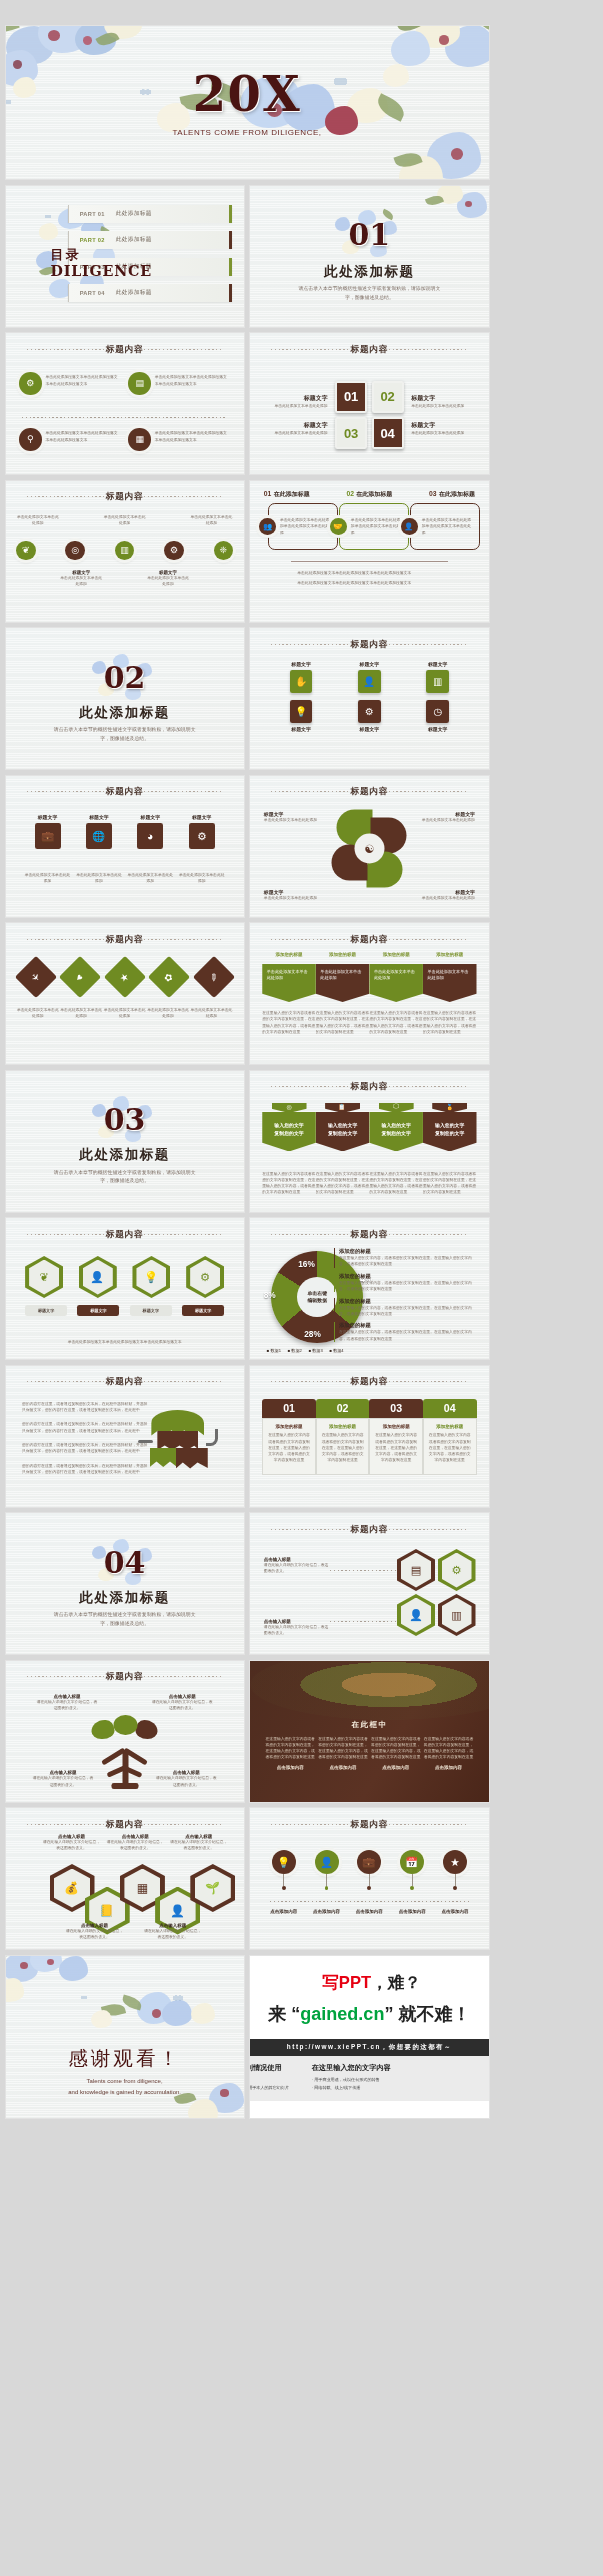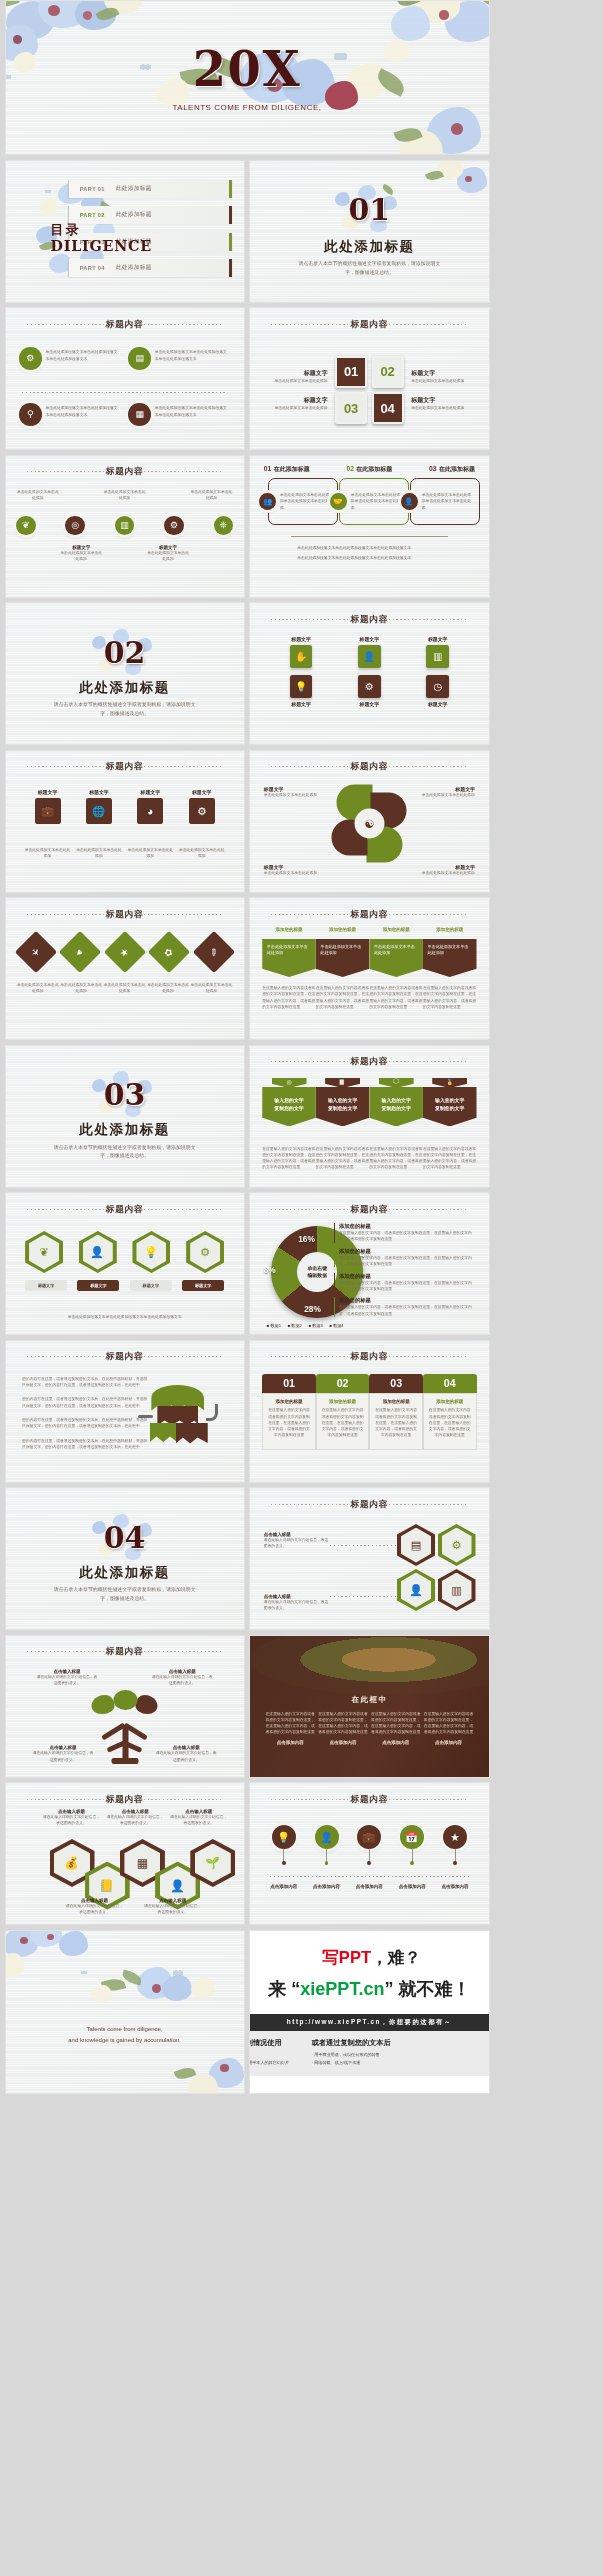--- a/index.html
+++ b/index.html
@@ -3,21 +3,21 @@
 <meta charset="utf-8">
 <style>
   * { box-sizing: border-box; margin:0; padding:0; }
   html,body { background:#d8d8d8; }
   body {
     width:603px;
     font-family:"Liberation Sans","DejaVu Sans",sans-serif;
     color:#3a2a24;
     -webkit-font-smoothing:antialiased;
   }
-  .page { width:494px; position:relative; }
+  .page { width:494px; position:relative;margin-top:25px; }
 
   
   .row { display:flex; gap:4.5px; padding:0 4.5px 4.5px 4.5px; }
   .slide {
     position:relative; overflow:hidden;
     background:
       repeating-linear-gradient(0deg, rgba(255,255,255,0) 0 1.5px, rgba(255,255,255,.55) 1.5px 2.3px),
       linear-gradient(160deg,#eef2f2 0%,#eef1f0 45%,#eceeec 100%);
     border:0.8px solid #e2e2e2;
   }
@@ -955,52 +955,53 @@
         <div class="petal" style="left:90px;top:9px;width:30px;height:26px;background:#b5cbec;"></div>
         <div class="bud" style="left:80px;top:18px;width:9.8px;height:9px;"></div>
         <div class="petal" style="left:119px;top:12px;width:24px;height:21px;background:#f6f2de;"></div>
         <div class="leaf" style="left:30px;top:13.6px;width:22.6px;height:12px;transform:rotate(-14deg);"></div>
         <div class="leaf" style="left:50px;top:6px;width:19.6px;height:10.6px;transform:rotate(16deg);background:#8a9d63;"></div>
         <div class="petal" style="left:19.6px;top:19.6px;width:21px;height:18px;background:#f7f3e2;"></div>
         <div class="bfly" style="left:101px;top:3px;width:10.6px;height:8.3px;"></div>
         <div class="bfly" style="left:9px;top:4.5px;"></div>
       </div>
       <div style="position:absolute;left:0;right:0;top:89px;text-align:center;">
+        <div class="thanks-h">感谢观看！</div>
         <div class="thanks-p">
           <div>Talents come from diligence,</div>
           <div>and knowledge is gained by accumulation.</div>
         </div>
       </div>
       <div class="floral" style="right:-7.5px;bottom:-9px;width:98px;height:68px;">
         <div class="petal" style="right:7.5px;bottom:13.6px;width:35px;height:30px;background:#bed1ee;"></div>
         <div class="petal" style="right:33px;bottom:1.5px;width:30px;height:26px;background:#f4f0dc;"></div>
         <div class="bud" style="right:22.6px;bottom:30px;width:8.3px;height:7.5px;"></div>
         <div class="leaf" style="right:57px;bottom:22.6px;width:19.6px;height:10.6px;transform:rotate(-22deg);"></div>
       </div>
     </div>
 
     <div class="slide half promo" style="height:164px;">
       <div class="promo-l1">
         <b>写PPT</b><span>，难？</span>
       </div>
       <div class="promo-l2">
-        <span>来 “</span><b>xiePPT.cn</b><span>” 就不难！</span>
+        <span>来 “</span><b>gained.cn</b><span>” 就不难！</span>
       </div>
       <div class="promo-bar">
         <div class="hd">http://www.xiePPT.cn，你想要的这都有～</div>
         <div class="bd">
           <div class="promo-col">
             <h4>可以在下列情况使用</h4>
             <ul>
               <li>个人学习、研究</li>
               <li>将模板中的内容用于本人的其它幻灯片</li>
             </ul>
           </div>
           <div class="promo-col">
-            <h4>或者通过复制您的文本后</h4>
+            <h4>在这里输入您的文字内容</h4>
             <ul>
               <li>用于商业用途，或以任何形式的转售</li>
               <li>网络转载、线上/线下传播</li>
             </ul>
           </div>
         </div>
       </div>
     </div>
   </div>
 

